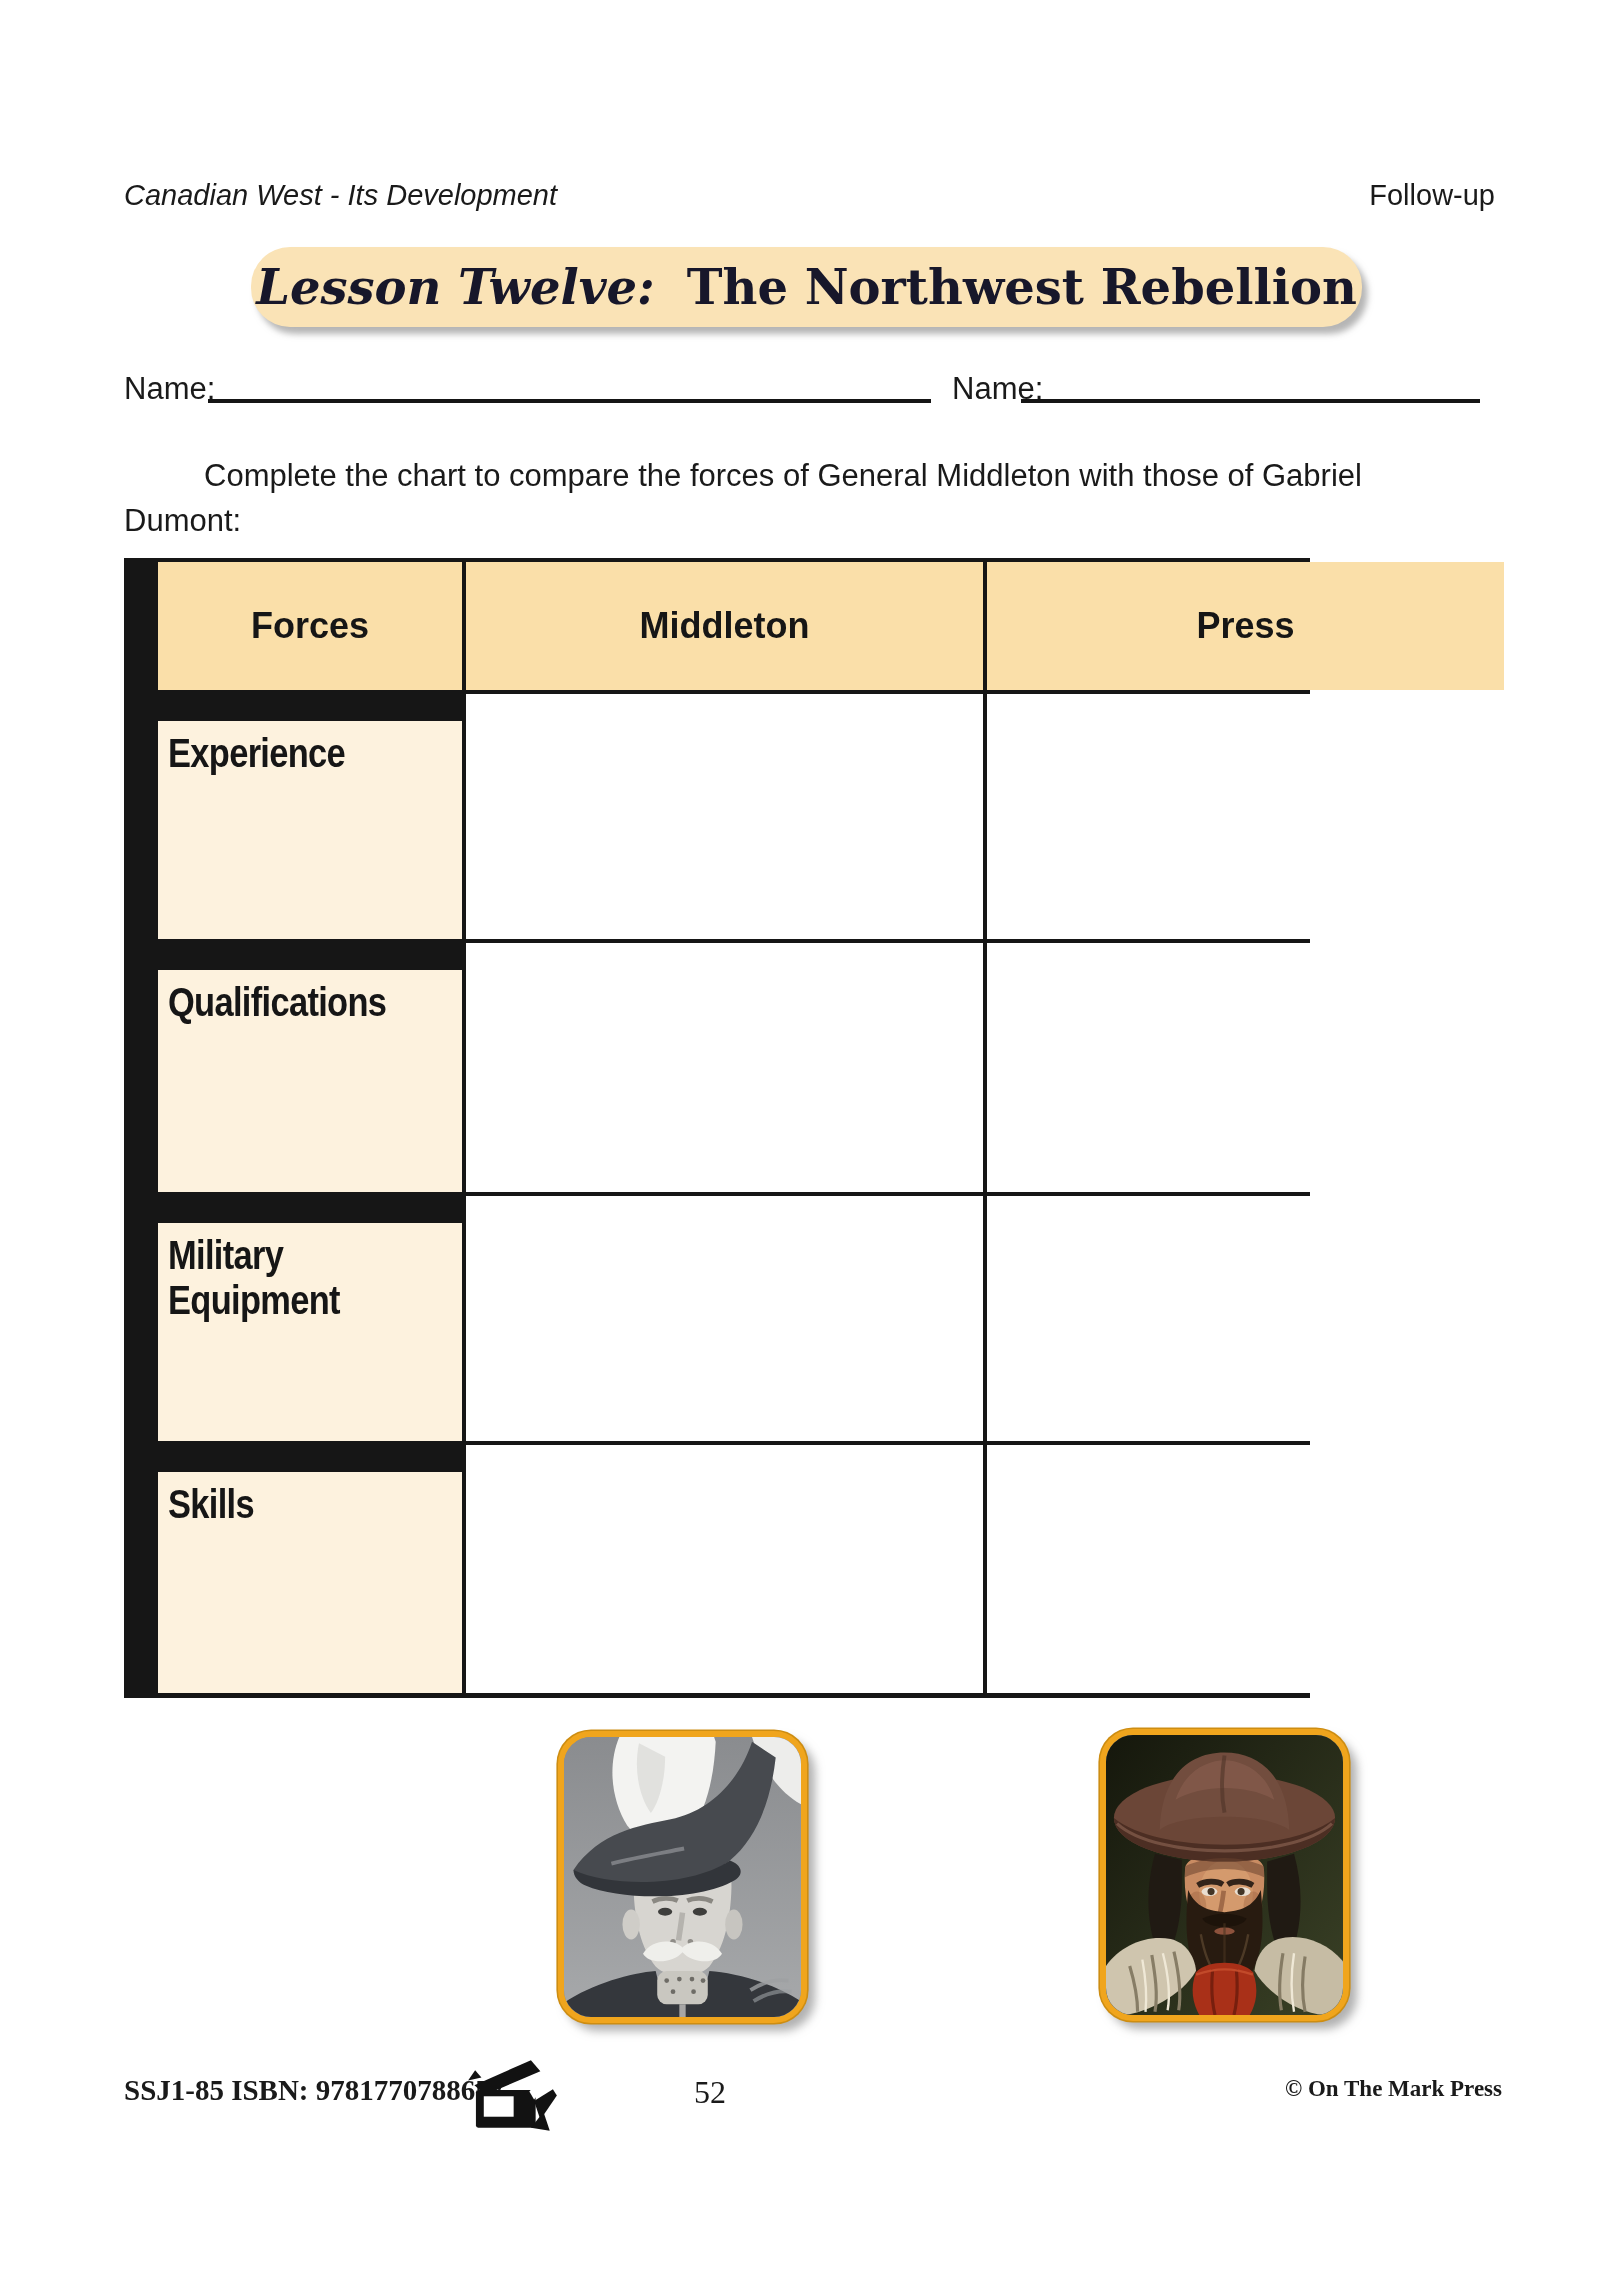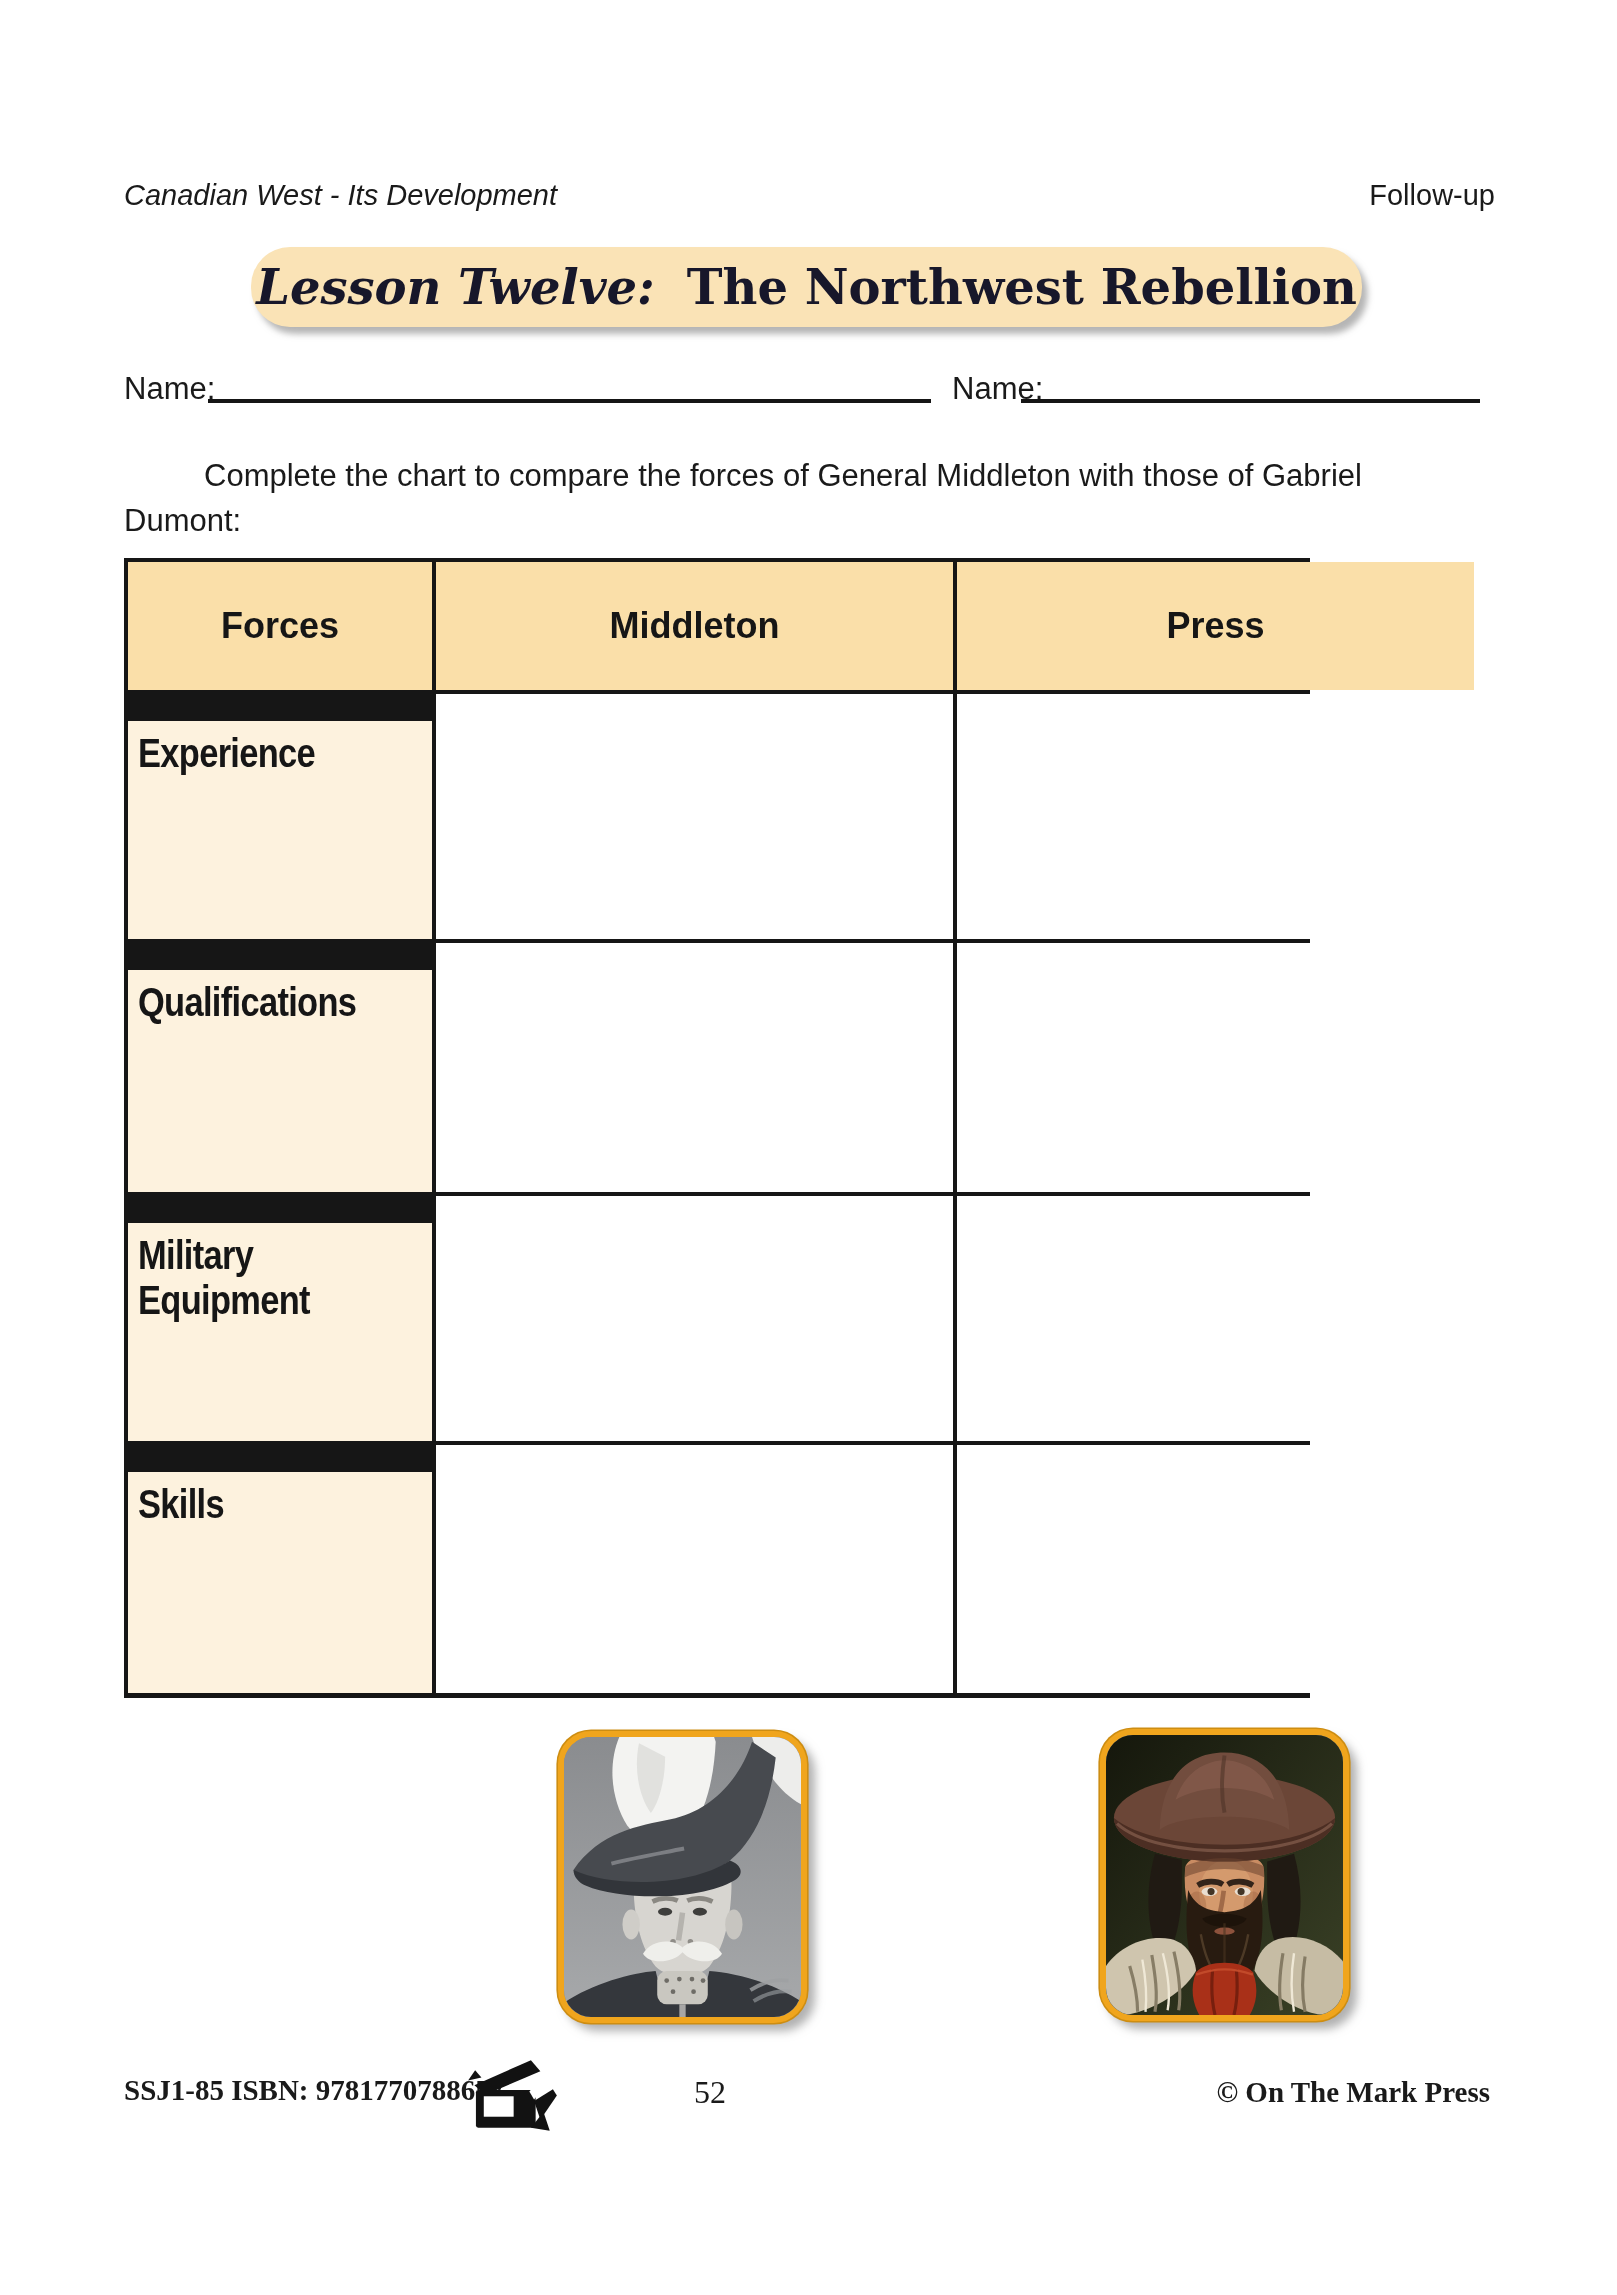--- a/index.html
+++ b/index.html
@@ -25,38 +25,38 @@
   .name-line{left:84px;width:723px;}
   .date-line{left:897px;width:459px;}
 
   
   .instr{position:absolute;left:124px;top:453px;width:1327px;margin:0;font-size:31px;line-height:45px;}
   .instr .indent{padding-left:80px;}
 
   
   .t-grid{position:absolute;left:124px;top:558px;width:1186px;height:1140px;box-sizing:border-box;
           display:grid;grid-template-columns:304px 517px 517px;grid-template-rows:128px 245px 249px 245px 248px;
-          gap:4px;background:#161616;border:4.7px solid #161616;}
+          gap:4px;background:#161616;border:4.7px solid #161616;padding-left:30px;}
   .th{background:#fadfa9;display:flex;align-items:center;justify-content:center;font-weight:bold;font-size:36px;color:#161616;}
   .tl{background:#fdf2de;padding:9.5px 0 0 9.5px;box-sizing:border-box;margin-top:27px;}
   .tl span{display:inline-block;font-weight:bold;font-size:41px;line-height:1.12;color:#161616;
            transform:scaleX(.84);transform-origin:left top;width:348px;letter-spacing:-0.8px;}
   .tc{background:#ffffff;}
 
   
   .portrait{position:absolute;width:237px;height:280px;border:6.3px solid #f0a51d;border-radius:33px;overflow:hidden;
             box-shadow:0 0 0 1.6px #cd8d12,7.1px 8px 9.5px rgba(125,125,125,.6);background:#888;margin:0;}
   .portrait svg{display:block;width:100%;height:100%;}
   #middleton{left:558px;top:1731px;}
   #dumont{left:1100px;top:1729px;}
 
   
   .f-left{position:absolute;left:124px;top:2074px;font-family:"Liberation Serif",serif;font-weight:bold;font-size:29px;}
   .f-page{position:absolute;left:0;top:2074px;width:1420px;text-align:center;font-family:"Liberation Serif",serif;font-size:32px;}
-  .f-right{position:absolute;right:128px;top:2076px;font-family:"Liberation Serif",serif;font-weight:bold;font-size:29px;}
+  .f-right{position:absolute;right:116px;top:2076px;font-family:"Liberation Serif",serif;font-weight:bold;font-size:23px;}
   .f-logo{position:absolute;left:463px;top:2057px;width:95px;height:77px;}
 </style>
 </head>
 <body>
 
 <div id="page">
 
   <div class="page-head">
     <span class="head-left">Canadian West - Its Development</span>
     <span class="head-right">Follow-up</span>

